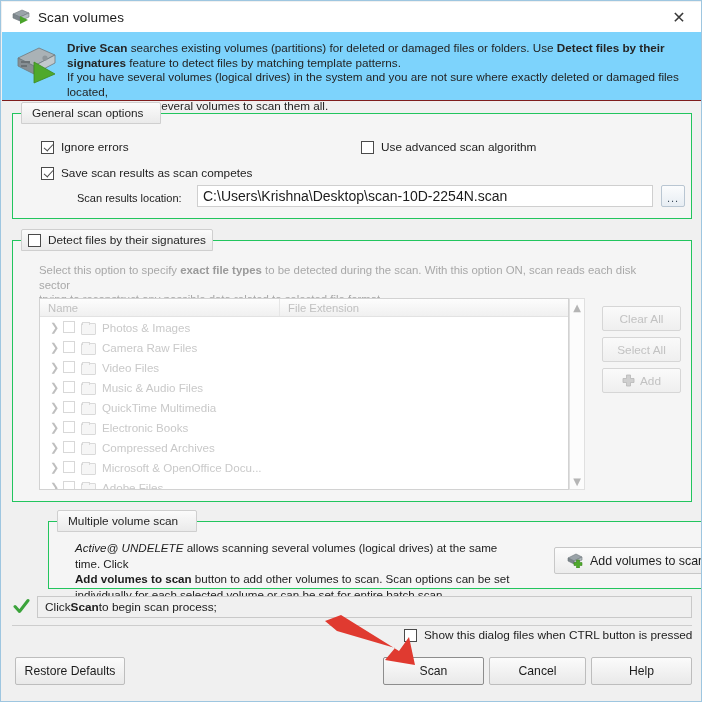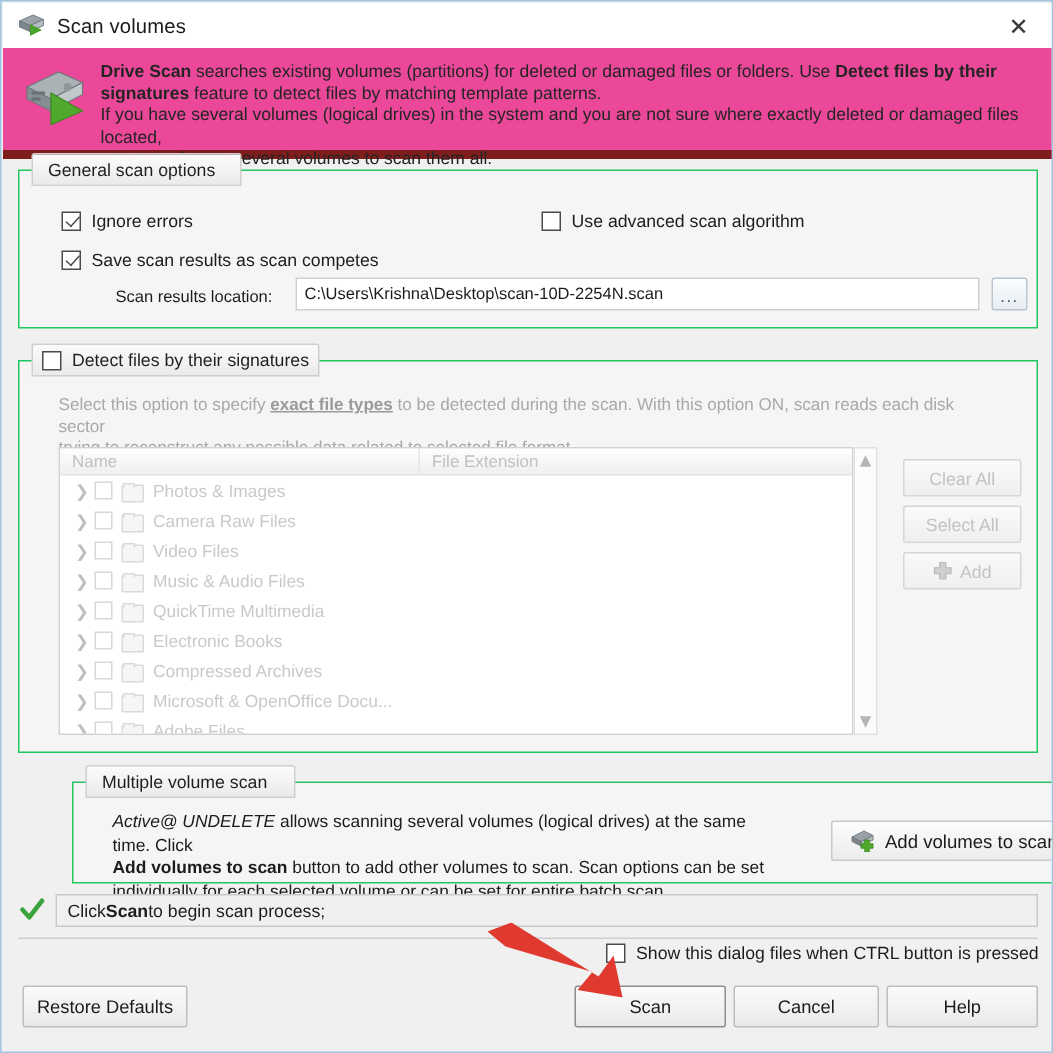--- a/index.html
+++ b/index.html
@@ -41,22 +41,22 @@
     display: flex; align-items: center; justify-content: center;
     font-size: 16px; color: #3a3a3a;
     font-family: "DejaVu Sans", sans-serif;
     cursor: default;
   }
 
   
   .header {
     position: absolute; left: 1px; top: 31px;
     width: 700px; height: 68px;
-    background: #ec4899;
-    border-bottom: 6px solid #7f1d1d;
+    background: #7dd3fc;
+    border-bottom: 1px solid #7f1d1d;
   }
   .header-icon {
     position: absolute; left: 13px; top: 12px;
     width: 44px; height: 40px;
   }
   .header-text {
     position: absolute; left: 65px; top: 9px;
     width: 625px;
     font-size: 11.7px; color: #242424;
     line-height: 14.6px;
@@ -114,21 +114,21 @@
   .fieldlabel {
     position: absolute;
     font-size: 11px; color: #1c1c1c;
     white-space: nowrap;
   }
   .textinput {
     position: absolute;
     background: #ffffff;
     border: 1px solid #cfcfcf;
     box-sizing: border-box;
-    font-size: 11px; color: #1c1c1c;
+    font-size: 14px; color: #1c1c1c;
     padding: 0 5px;
     display: flex; align-items: center;
     white-space: nowrap; overflow: hidden;
   }
   .browse-btn {
     position: absolute;
     background: linear-gradient(#fbfcfd, #e7edf3);
     border: 1px solid #b9c6d2;
     border-radius: 2px;
     box-sizing: border-box;
@@ -138,21 +138,21 @@
     padding-bottom: 2px;
   }
 
   
   .sigdesc {
     position: absolute;
     font-size: 11.4px; color: #a8a8a8;
     line-height: 14.5px;
     width: 628px;
   }
-  .sigdesc b { font-weight: bold; color: #9a9a9a; text-decoration: underline; }
+  .sigdesc b { font-weight: bold; color: #9a9a9a; }
 
   .listbox {
     position: absolute;
     background: #ffffff;
     border: 1px solid #d2d2d2;
     box-sizing: border-box;
     overflow: hidden;
   }
   .listhead {
     display: flex; height: 17px;

